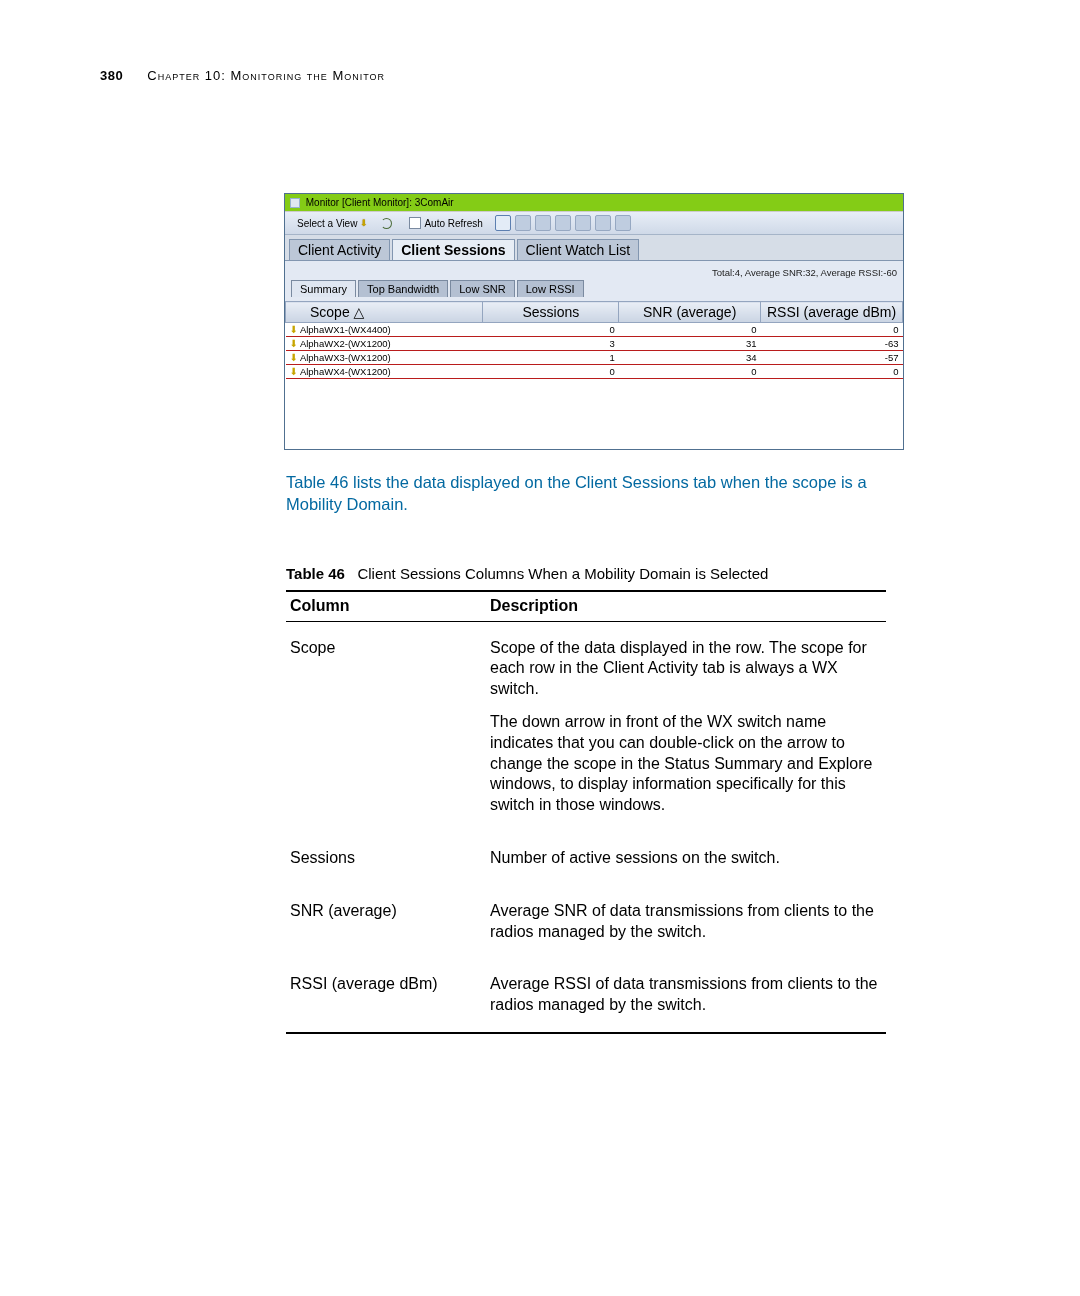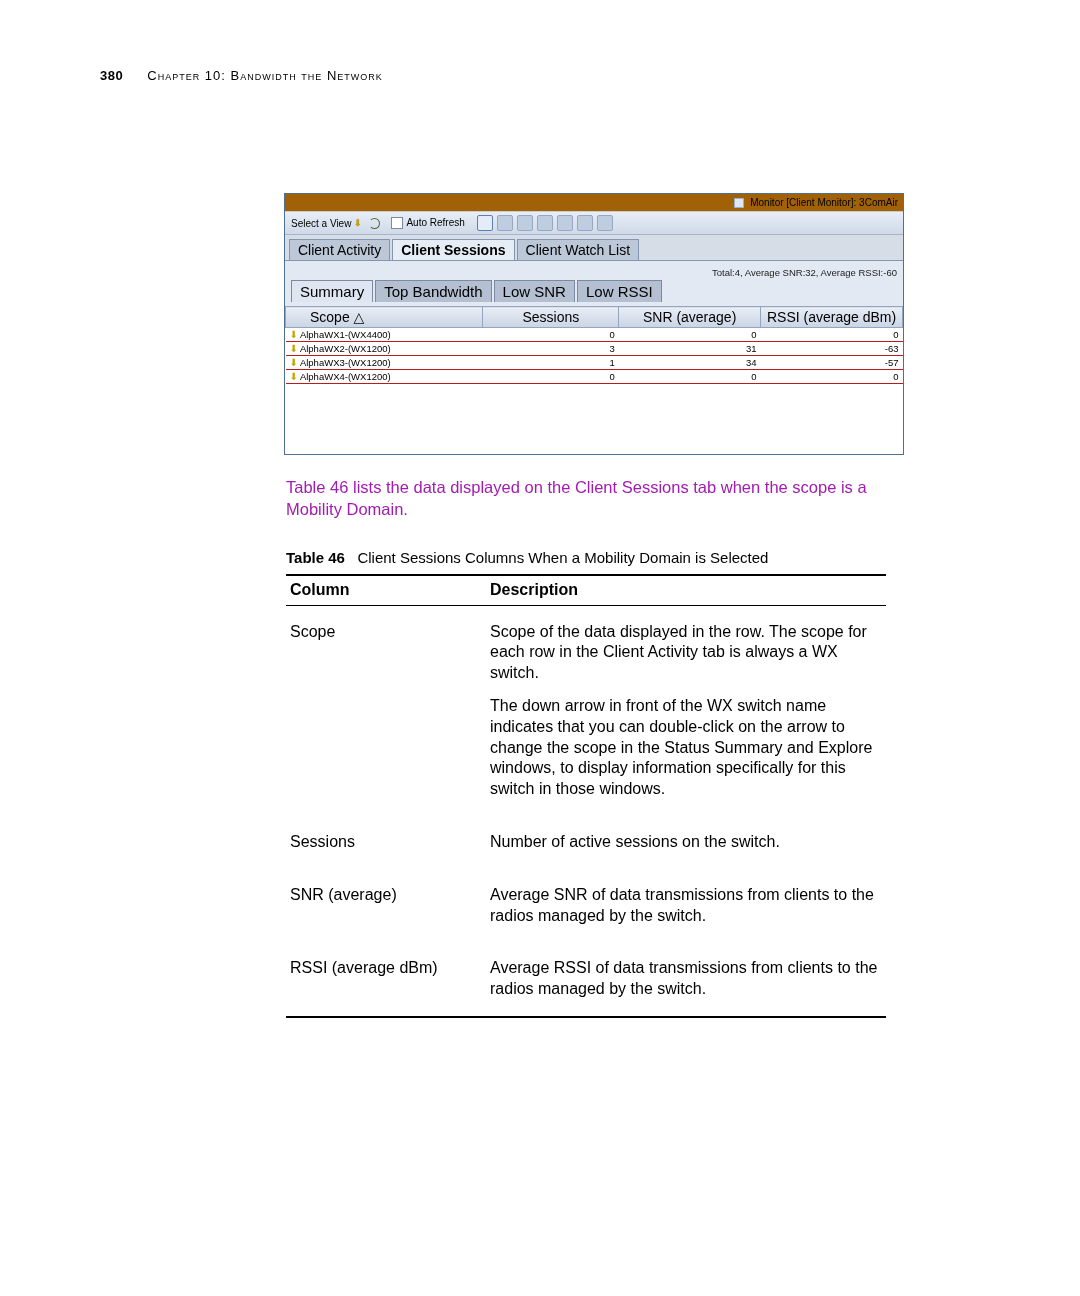--- a/index.html
+++ b/index.html
@@ -36,43 +36,44 @@
   .screenshot {
     margin-left: 184px;
     margin-top: 110px;
     width: 620px;
     border: 1px solid #507090;
     background: #fff;
     font-family: Tahoma, sans-serif;
     font-size: 10px;
   }
   .ss-titlebar {
-    background: #a16207;
+    background: #84cc16;
     border-bottom: 1px solid #ccc;
     padding: 3px 5px;
-    text-align: right;
   }
   .ss-title-icon {
     display: inline-block;
     width: 10px; height: 10px;
     border: 1px solid #97b2cf;
     background: #dfe8f2;
     margin-right: 3px;
     vertical-align: middle;
   }
   .ss-toolbar {
     background: linear-gradient(#e8eef7,#cfd9e8);
     padding: 3px 6px;
     display: flex;
     align-items: center;
     border-bottom: 1px solid #a5b4c8;
   }
   .ss-btn {
     display: inline-flex;
+    align-items: center;
     margin-right: 8px;
+    margin-left: 6px;
   }
   .ss-check {
     width: 12px; height: 12px;
     border: 1px solid #7a8aa0;
     background: #fff;
     display: inline-block;
     margin-right: 3px;
   }
   .refresh-icon {
     width: 11px; height: 11px;
@@ -131,21 +132,21 @@
   .ss-subtabs {
     display: flex;
     gap: 2px;
     margin-top: -2px;
   }
   .ss-subtab {
     background: #b4c0d2;
     border: 1px solid #7a8aa0;
     border-bottom: none;
     padding: 2px 8px;
-    font-size: 15px;
+    font-size: 11px;
   }
   .ss-subtab.selected { background: #dfe6f1; }
   .ss-grid {
     width: 100%;
     border-collapse: collapse;
   }
   .ss-grid th {
     background: linear-gradient(#e9eef6,#cad4e3);
     border: 1px solid #94a5bf;
     font-weight: normal;
@@ -166,26 +167,26 @@
   }
   .ss-whitespace { height: 70px; }
 
   
   .body-text {
     margin-left: 186px;
     margin-top: 22px;
     width: 600px;
     font-family: "FrutigerNext",  "Segoe UI", sans-serif;
     font-size: 16.5px;
-    color: #a21caf;
+    color: #0369a1;
     line-height: 1.32;
   }
   .table-caption {
     margin-left: 186px;
-    margin-top: 28px;
+    margin-top: 49px;
     font-family: "Segoe UI", sans-serif;
     font-size: 15px;
   }
   .table-caption .bold { font-weight: bold; }
   
   .desc-table {
     margin-left: 186px;
     margin-top: 8px;
     width: 600px;
     border-collapse: collapse;
@@ -208,21 +209,21 @@
     border-bottom: 2.5px solid #000;
   }
   .desc-col1 { width: 200px; }
 </style>
 </head>
 <body>
 
 <div class="page">
   <div class="header-row">
     <span class="page-num">380</span>
-    <span class="chapter">Chapter 10: Bandwidth the Network</span>
+    <span class="chapter">Chapter 10: Monitoring the Monitor</span>
   </div>
 
   <div class="screenshot">
     <div class="ss-titlebar">
       <span class="ss-title-icon"></span>
       <span>Monitor [Client Monitor]: 3ComAir</span>
     </div>
     <div class="ss-toolbar">
       <span class="ss-btn">
         <span>Select a View</span>

